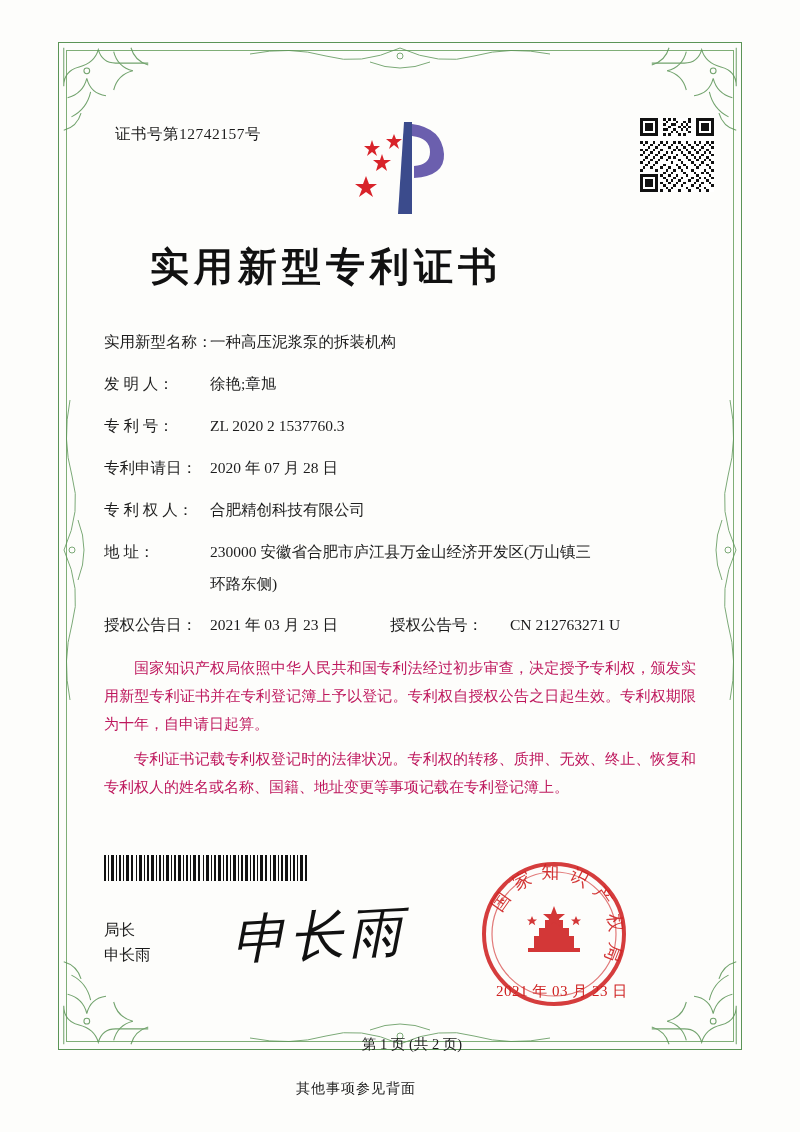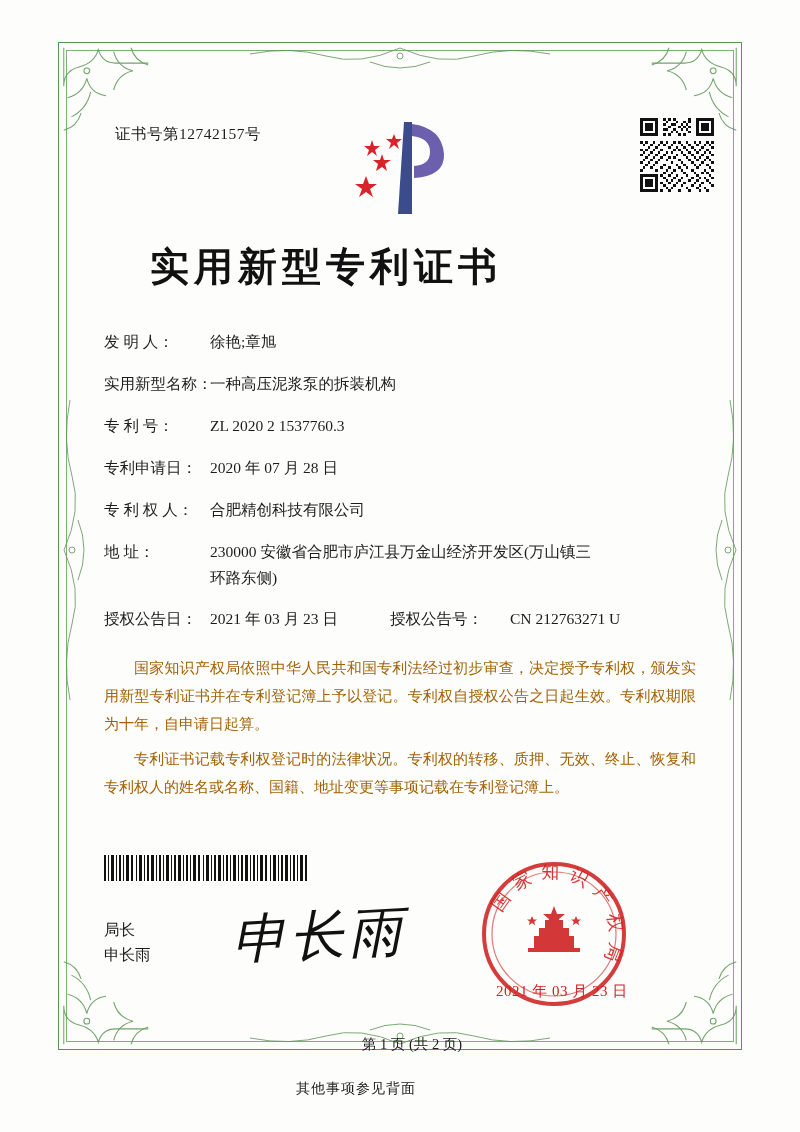--- a/index.html
+++ b/index.html
@@ -131,21 +131,21 @@
     flex: 0 0 106px;
     color: #1d1d1d;
     white-space: nowrap;
   }
   .field-value {
     flex: 1;
     color: #1d1d1d;
   }
   .field-value .cont {
     display: block;
-    margin-top: 5px;
+    margin-top: 11px;
   }
 
   .row-inline {
     display: flex;
     align-items: flex-start;
     margin-bottom: 18px;
     font-size: 15.5px;
   }
   .row-inline .lbl { flex: 0 0 106px; }
   .row-inline .val1 { flex: 0 0 180px; }
@@ -153,21 +153,21 @@
   .row-inline .val2 { flex: 1; }
 
   
   .paragraphs {
     position: absolute;
     left: 104px;
     top: 655px;
     width: 592px;
     font-size: 15px;
     line-height: 1.85;
-    color: #a16207;
+    color: #be185d;
     text-align: justify;
   }
   .paragraphs p {
     margin: 0 0 8px 0;
     text-indent: 2em;
   }
 
   
   .barcode {
     position: absolute;
@@ -536,27 +536,27 @@
       <rect x="23" y="28" width="1" height="1"></rect>
         <rect x="26" y="28" width="1" height="1"></rect>
     </g>
   </svg>
 
   <div class="title">实用新型专利证书</div>
 
   <div class="fields">
 
     <div class="field-row">
+      <div class="field-label">实用新型名称：</div>
+      <div class="field-value">一种高压泥浆泵的拆装机构</div>
+    </div>
+
+    <div class="field-row">
       <div class="field-label">发 明 人：</div>
       <div class="field-value">徐艳;章旭</div>
-    </div>
-
-    <div class="field-row">
-      <div class="field-label">实用新型名称：</div>
-      <div class="field-value">一种高压泥浆泵的拆装机构</div>
     </div>
 
     <div class="field-row">
       <div class="field-label">专 利 号：</div>
       <div class="field-value">ZL 2020 2 1537760.3</div>
     </div>
 
     <div class="field-row">
       <div class="field-label">专利申请日：</div>
       <div class="field-value">2020 年 07 月 28 日</div>

